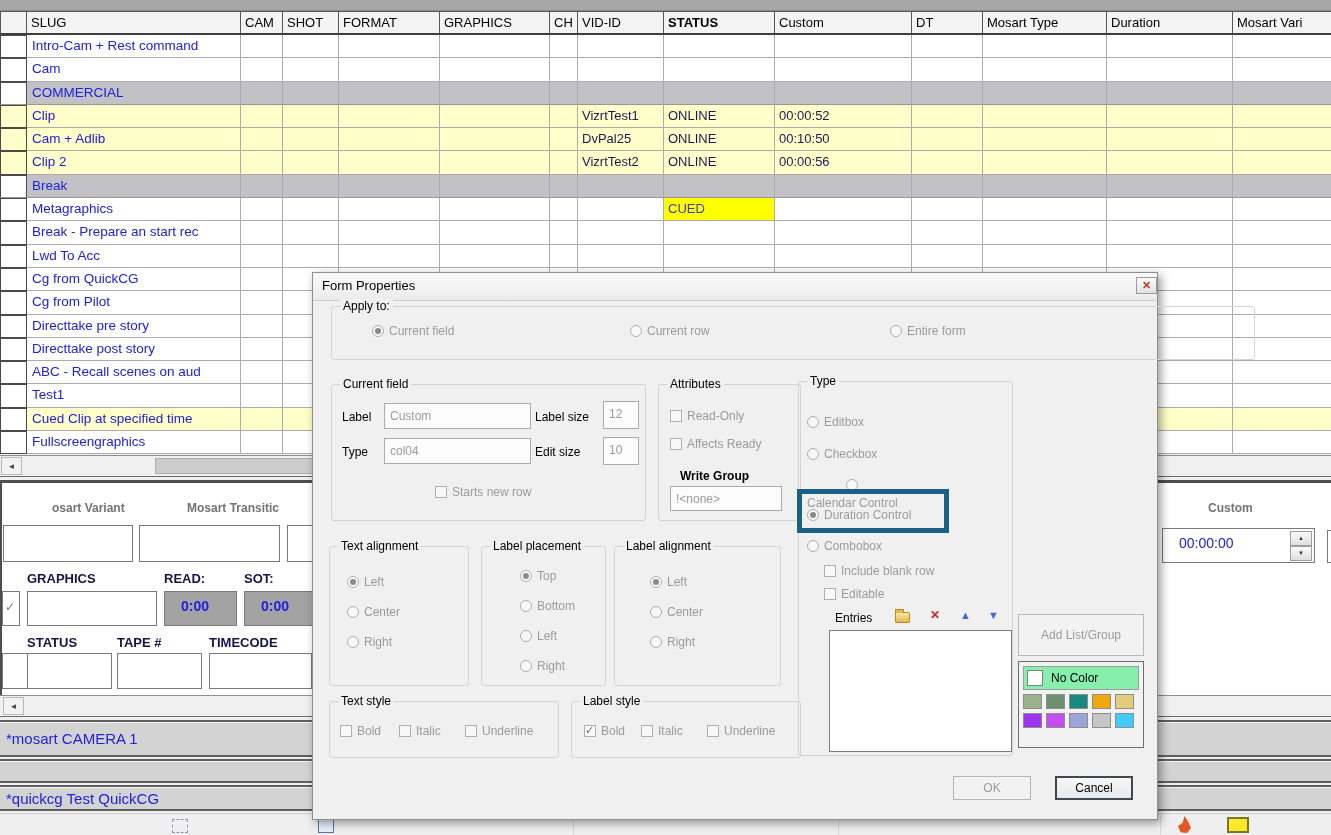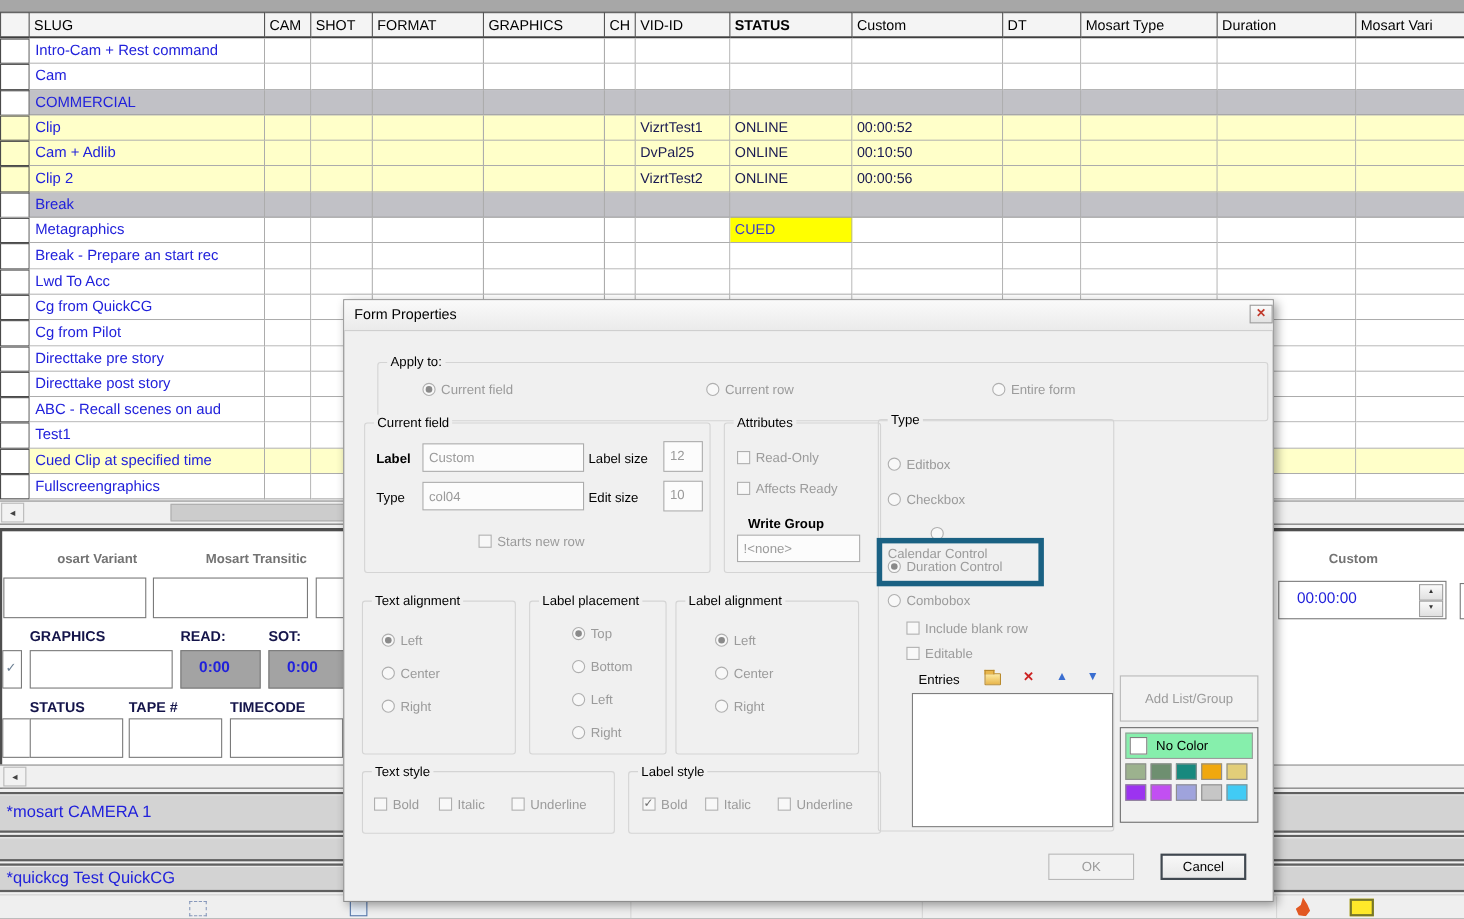--- a/index.html
+++ b/index.html
@@ -482,39 +482,39 @@
   <div class="dock-icon-b"></div>
   <div class="flame-icon"></div>
   <div class="highlighter-icon"></div>
 
   <div class="dialog">
     <div class="dlg-titlebar">
       <span class="dlg-title">Form Properties</span>
     </div>
     <div class="dlg-close"><span>✕</span></div>
 
-    <div class="grp" style="left:30px;top:33px;width:810px;height:54px;margin-top:23px;">
+    <div class="grp" style="left:18px;top:33px;width:924px;height:54px;">
       <span class="grp-title">Apply to:</span>
       <div class="opt" style="left:40px;top:17px;">
         <span class="radio sel"></span>
         <span>Current field</span>
       </div>
       <div class="opt" style="left:298px;top:17px;">
         <span class="radio"></span>
         <span>Current row</span>
       </div>
       <div class="opt" style="left:558px;top:17px;">
         <span class="radio"></span>
         <span>Entire form</span>
       </div>
     </div>
 
     <div class="grp" style="left:18px;top:111px;width:315px;height:137px;">
       <span class="grp-title">Current field</span>
-      <span class="lbl" style="left:10px;top:25px;font-weight:bold;">Label</span>
+      <span class="lbl" style="left:10px;top:25px;">Label</span>
       <div class="tb" style="left:52px;top:18px;width:147px;height:26px;">Custom</div>
       <span class="lbl" style="left:203px;top:25px;">Label size</span>
       <div class="tb" style="left:271px;top:16px;width:36px;height:28px;">12</div>
       <span class="lbl" style="left:10px;top:60px;">Type</span>
       <div class="tb" style="left:52px;top:53px;width:147px;height:26px;">col04</div>
       <span class="lbl" style="left:203px;top:60px;">Edit size</span>
       <div class="tb" style="left:271px;top:52px;width:36px;height:28px;">10</div>
       <div class="opt" style="left:103px;top:100px;">
         <span class="cbx"></span>
         <span>Starts new row</span>

